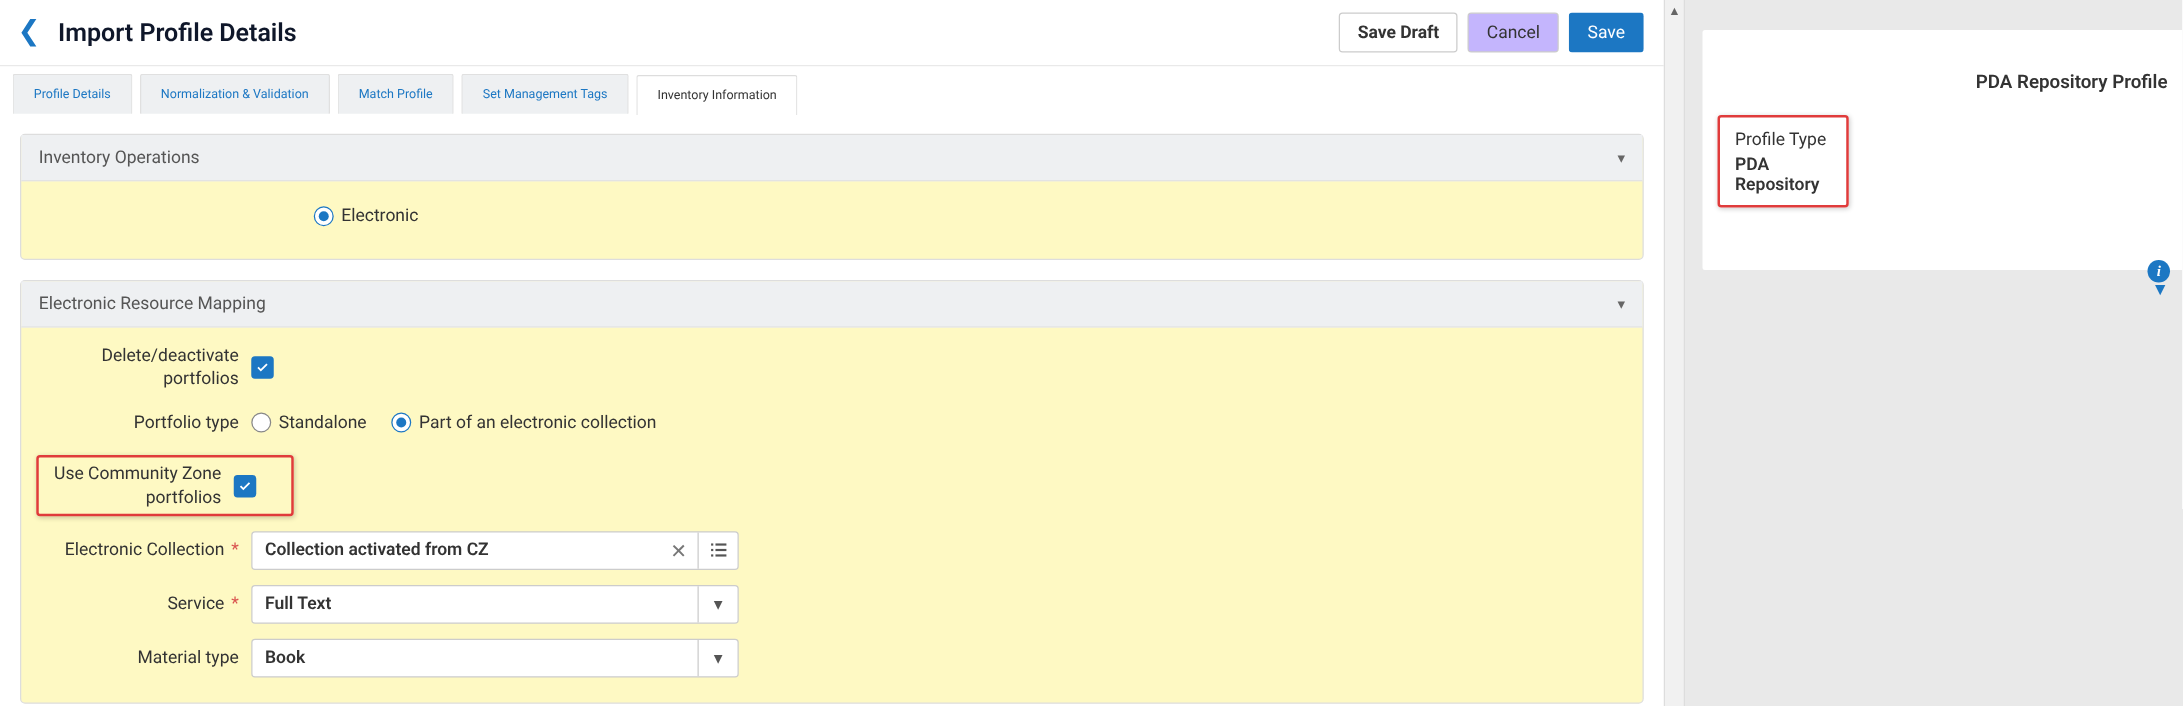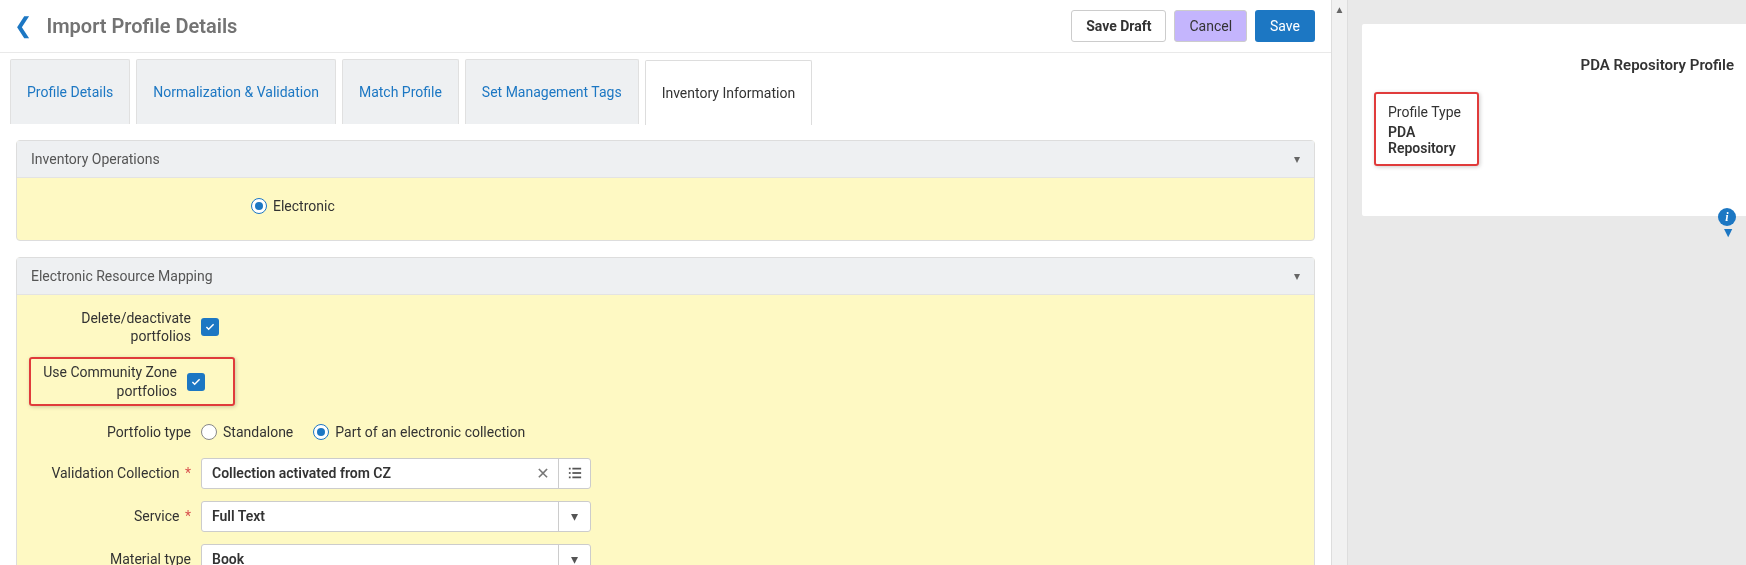--- a/index.html
+++ b/index.html
@@ -67,21 +67,21 @@
   .back-chevron {
     color: #1c77c3;
     font-size: 22px;
     line-height: 1;
     cursor: pointer;
     padding: 2px 4px;
   }
   .page-title {
     font-size: 20px;
     font-weight: 600;
-    color: #737373;
+    color: #0f172a;
   }
   .header-actions {
     display: flex;
     gap: 8px;
   }
   .btn {
     padding: 7px 14px;
     border-radius: 3px;
     font-size: 14px;
     cursor: pointer;
@@ -91,22 +91,22 @@
   .btn-gray { background:#c4b5fd; border-color:#ccc; color:#333; }
   .btn-primary { background:#1c77c3; color:#fff; }
 
   
   .tabs {
     display:flex;
     gap:6px;
     padding: 6px 10px 0 10px;
   }
   .tab {
-    padding: 24px 16px;
-    font-size: 14px;
+    padding: 10px 16px;
+    font-size: 10px;
     color: #1c77c3;
     background: #eef0f2;
     border: 1px solid #e0e0e0;
     border-bottom: none;
     border-radius: 2px 2px 0 0;
     cursor: pointer;
   }
   .tab.active {
     background: #fff;
     color: #333;
@@ -322,48 +322,48 @@
             <div class="label-col">Delete/deactivate portfolios</div>
             <div class="input-col">
               <span class="checkbox">
                 <svg viewBox="0 0 16 16">
                     <path d="M6.2 12.3L2.5 8.6l1.4-1.4 2.3 2.3 5.9-5.9 1.4 1.4z"></path>
                   </svg>
               </span>
             </div>
           </div>
 
+          <div class="form-row">
+            <div class="label-col">Portfolio type</div>
+            <div class="input-col">
+              <div class="radio">
+                <span class="radio-dot"></span>
+                <span>Standalone</span>
+              </div>
+              <div class="radio selected">
+                <span class="radio-dot"></span>
+                <span>Part of an electronic collection</span>
+              </div>
+            </div>
+          </div>
+
           <div class="form-row" style="margin-left:-6px;">
             <div class="highlight-box">
               <div class="label-col">Use Community Zone portfolios</div>
               <span class="checkbox">
                 <svg viewBox="0 0 16 16">
                     <path d="M6.2 12.3L2.5 8.6l1.4-1.4 2.3 2.3 5.9-5.9 1.4 1.4z"></path>
                   </svg>
               </span>
             </div>
           </div>
 
           <div class="form-row">
-            <div class="label-col">Portfolio type</div>
-            <div class="input-col">
-              <div class="radio">
-                <span class="radio-dot"></span>
-                <span>Standalone</span>
-              </div>
-              <div class="radio selected">
-                <span class="radio-dot"></span>
-                <span>Part of an electronic collection</span>
-              </div>
-            </div>
-          </div>
-
-          <div class="form-row">
             <div class="label-col">
-              <span>Validation Collection</span>
+              <span>Electronic Collection</span>
               <span class="required">*</span>
             </div>
             <div class="input-col">
               <div class="combo">
                 <div class="combo-text">Collection activated from CZ</div>
                 <div class="combo-clear">✕</div>
                 <div class="combo-btn">
                   <svg width="14" height="14" viewBox="0 0 16 16" fill="#555">
                     <rect x="1" y="2" width="2" height="2"></rect>
                       <rect x="5" y="2" width="10" height="2"></rect>

